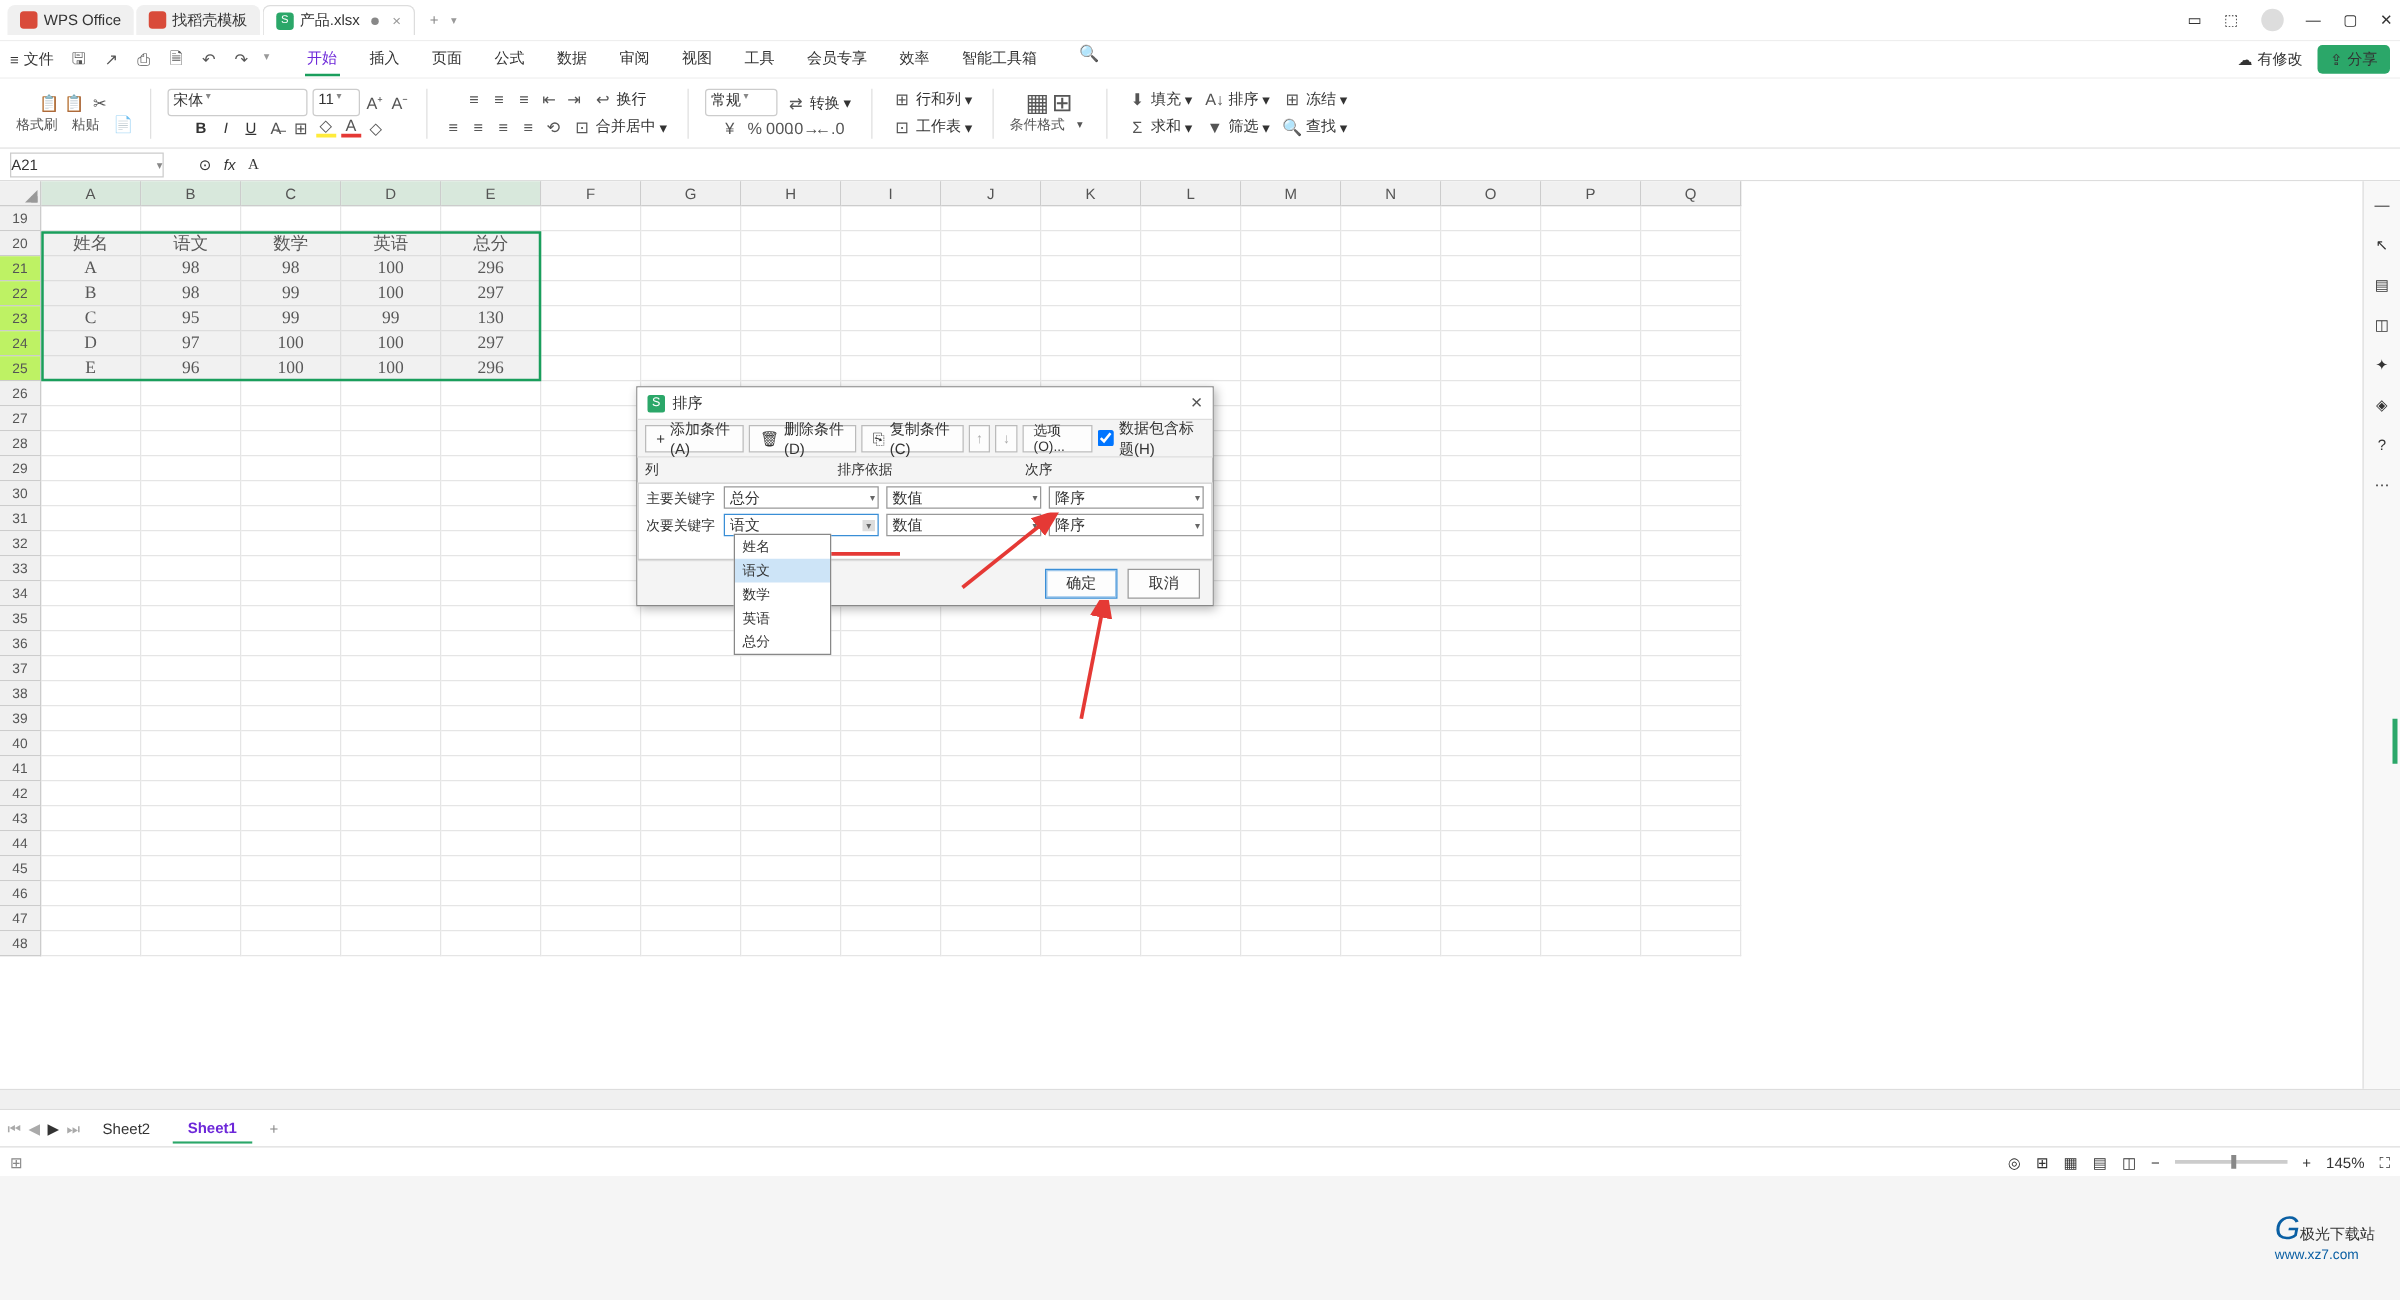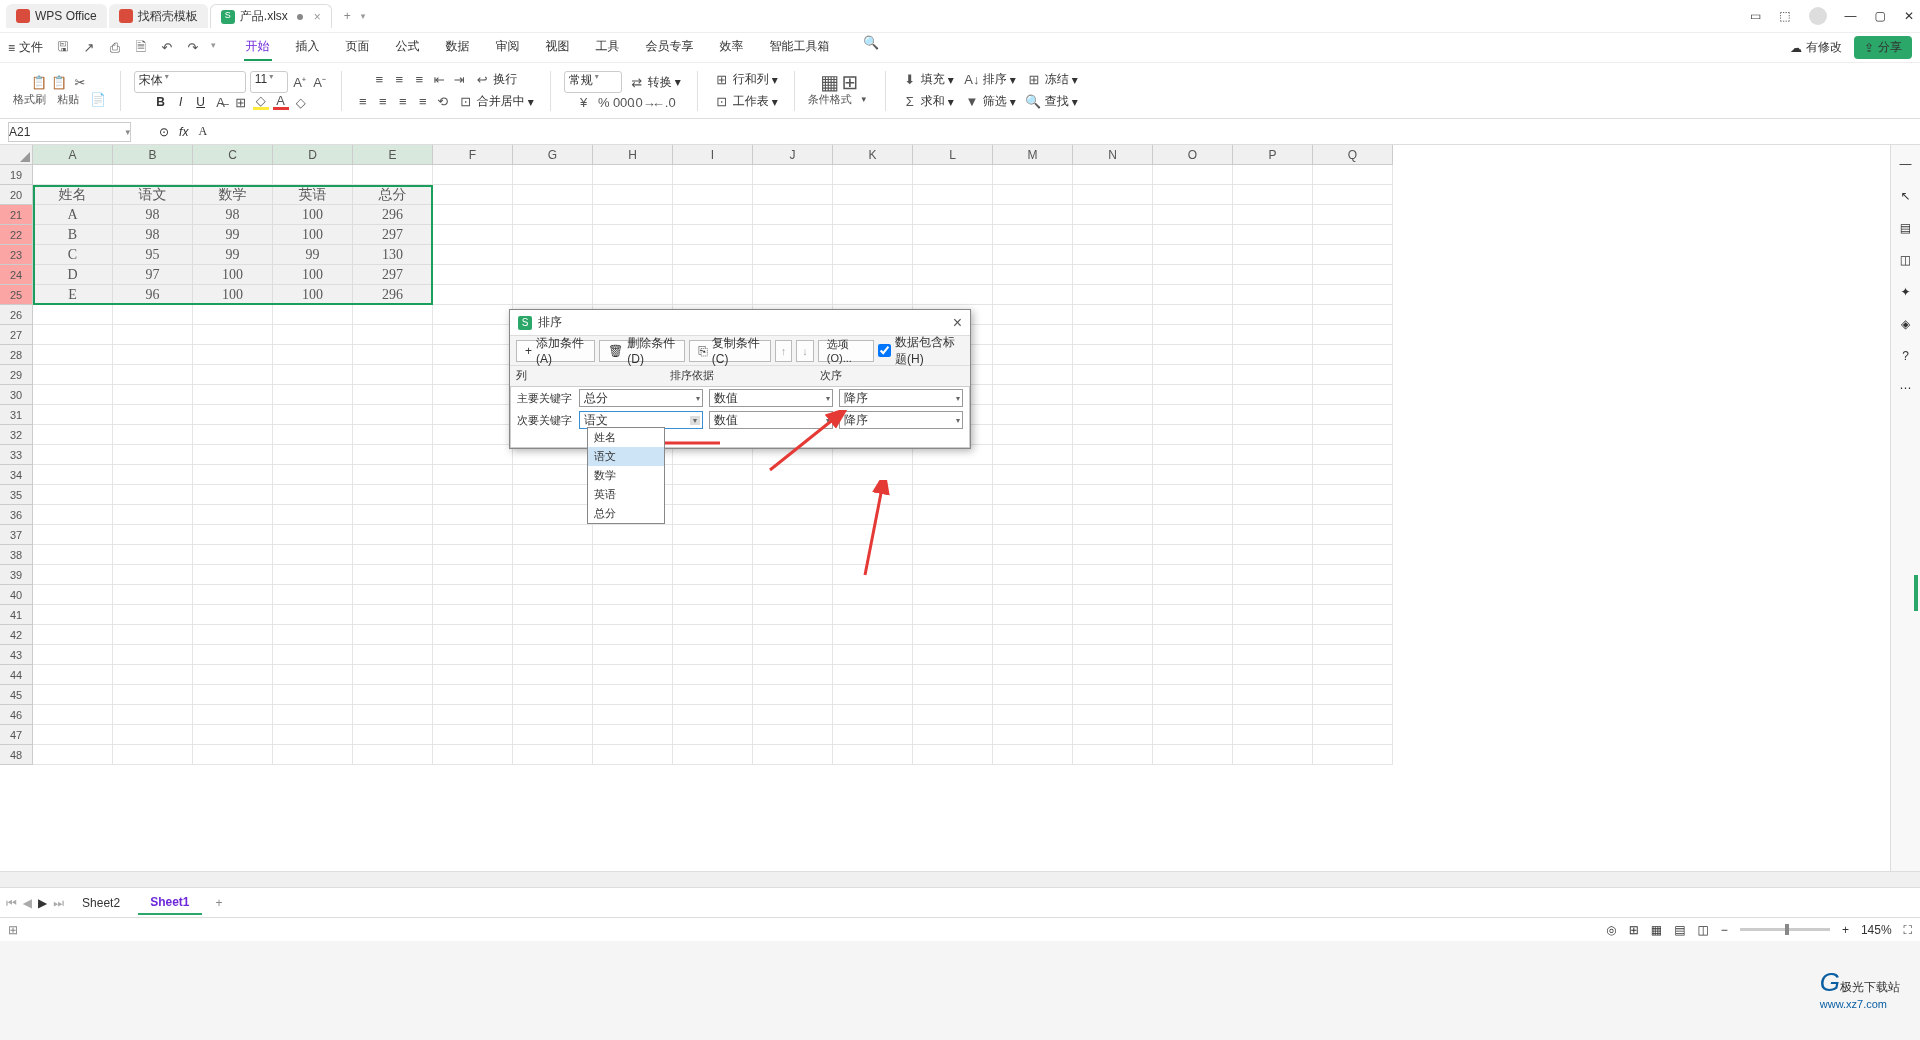--- a/index.html
+++ b/index.html
@@ -33,21 +33,21 @@
 .namebox .cellref{width:123px;border:1px solid #ccc;height:20px;display:flex;align-items:center;justify-content:center;background:#fff}
 .namebox .fx{margin-left:28px;display:flex;gap:10px;align-items:center;color:#666}
 .sheet-area{position:relative;background:#fff;height:726px;display:flex}
 .corner{width:33px;height:20px;background:#f0f0f0;border-right:1px solid #ccc;border-bottom:1px solid #ccc;position:relative}
 .corner::after{content:"";position:absolute;right:2px;bottom:2px;border:5px solid transparent;border-right-color:#999;border-bottom-color:#999}
 .colhdrs{display:flex;height:20px}
 .colhdr{width:80px;background:#f0f0f0;border-right:1px solid #ccc;border-bottom:1px solid #ccc;display:flex;align-items:center;justify-content:center;color:#555}
 .colhdr.sel{background:#d8e8dc}
 .rowhdrs{display:flex;flex-direction:column}
 .rowhdr{width:33px;height:20px;background:#f0f0f0;border-right:1px solid #ccc;border-bottom:1px solid #ccc;display:flex;align-items:center;justify-content:center;color:#555;font-size:11px}
-.rowhdr.sel{background:#fca5a5}
+.rowhdr.sel{background:#bef264}
 .cells{position:relative}
 .cellrow{display:flex;height:20px}
 .cell{width:80px;height:20px;border-right:1px solid #e5e5e5;border-bottom:1px solid #e5e5e5;display:flex;align-items:center;justify-content:center;font-family:"SimSun",serif;font-size:14px}
 .selection{position:absolute;border:2px solid #1a9e5c;background:rgba(200,200,200,0.25);pointer-events:none}
 .right-rail{position:absolute;right:0;top:0;width:30px;height:100%;background:#f8f8f8;border-left:1px solid #ddd;display:flex;flex-direction:column;align-items:center;gap:18px;padding-top:12px;color:#888}
 .green-bar{position:absolute;right:2px;top:430px;width:4px;height:36px;background:#2ba769}
 .scroll-h{height:16px;background:#f0f0f0;border-top:1px solid #ddd;display:flex;align-items:center}
 .sheet-tabs{height:30px;background:#fff;display:flex;align-items:center;border-top:1px solid #ddd;padding:0 6px;gap:6px}
 .stab{padding:4px 12px;border-radius:4px 4px 0 0}
 .stab.active{border-bottom:2px solid #2ba769;color:#6d28d9;font-weight:700}
@@ -1066,20 +1066,24 @@
       </div>
       <div class="dropdown-list">
         <div>姓名</div>
         <div class="hov">语文</div>
         <div>数学</div>
         <div>英语</div>
         <div>总分</div>
       </div>
     </div>
   </div>
+  <div class="dlg-footer">
+    <div class="dlg-fbtn ok">确定</div>
+    <div class="dlg-fbtn">取消</div>
+  </div>
 </div>
 
 <svg class="arrow" style="left:600px;top:428px;width:130px;height:30px">
     <defs>
       <marker id="ah1" markerWidth="10" markerHeight="10" refX="2" refY="3" orient="auto">
         <path d="M0,0 L0,6 L8,3 z" fill="#e53935"></path>
       </marker>
     </defs>
     <line x1="120" y1="15" x2="10" y2="15" stroke="#e53935" stroke-width="3" marker-end="url(#ah1)"></line>
   </svg>

